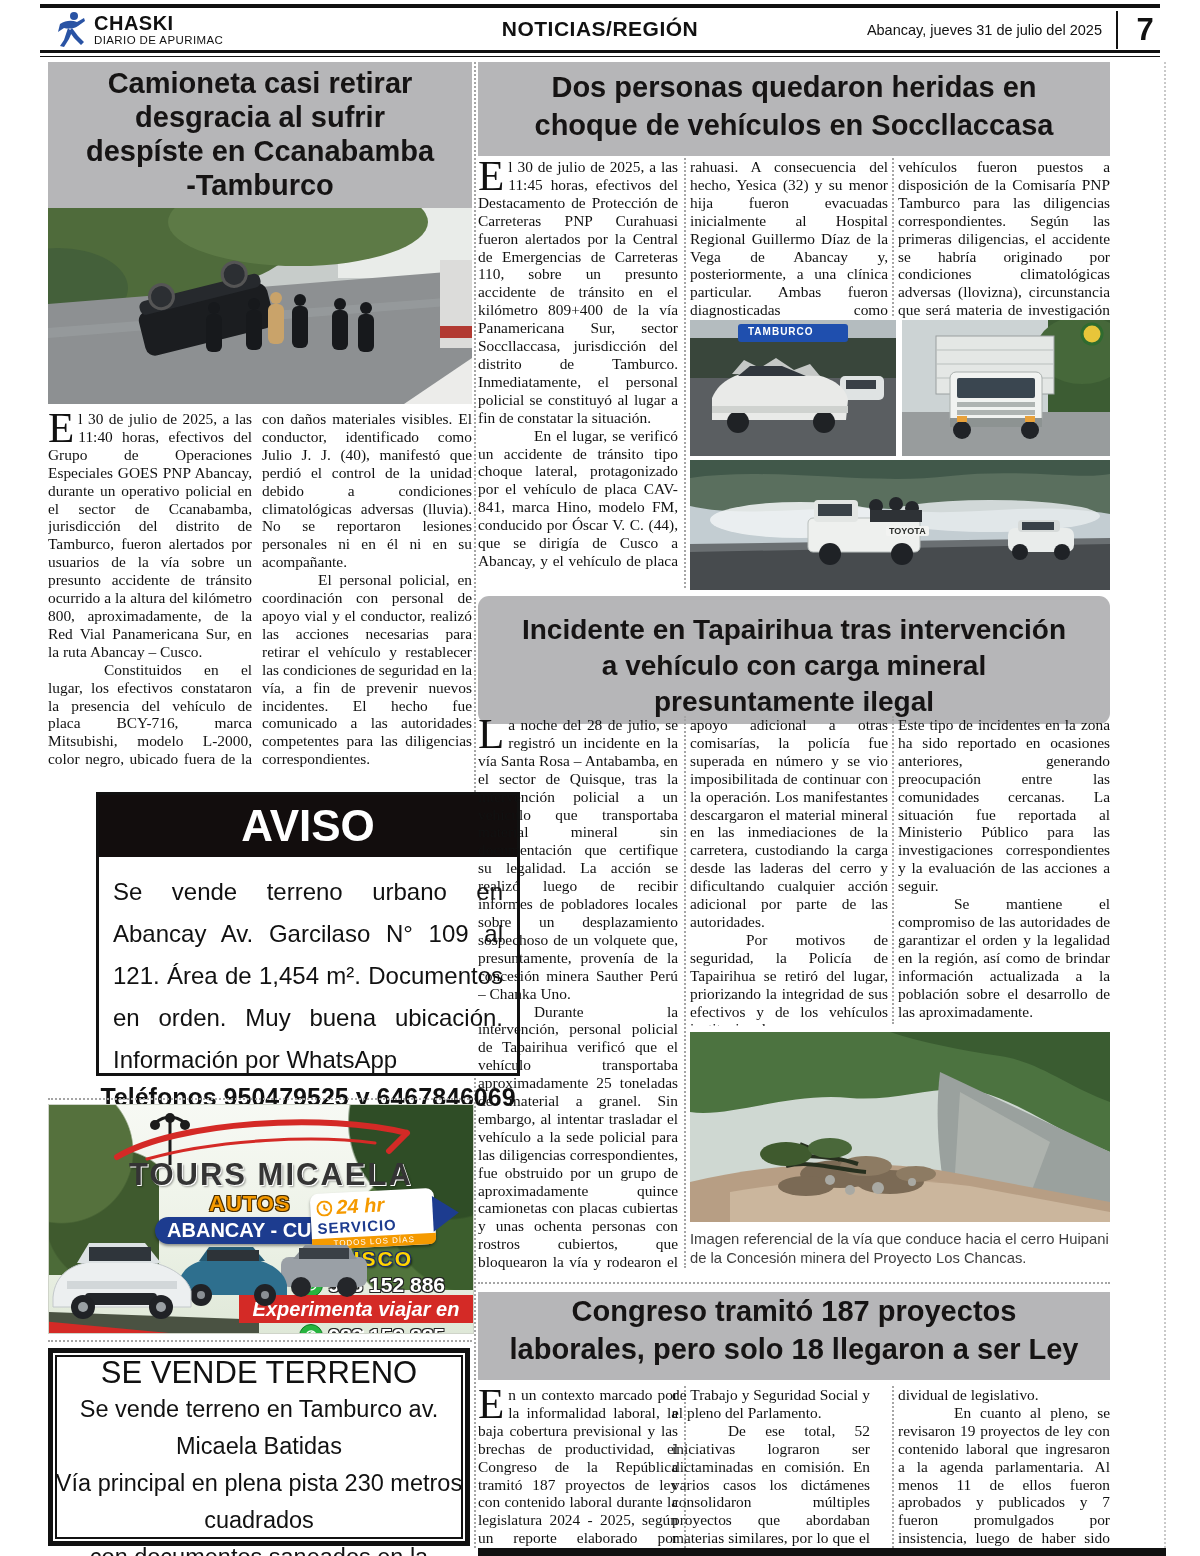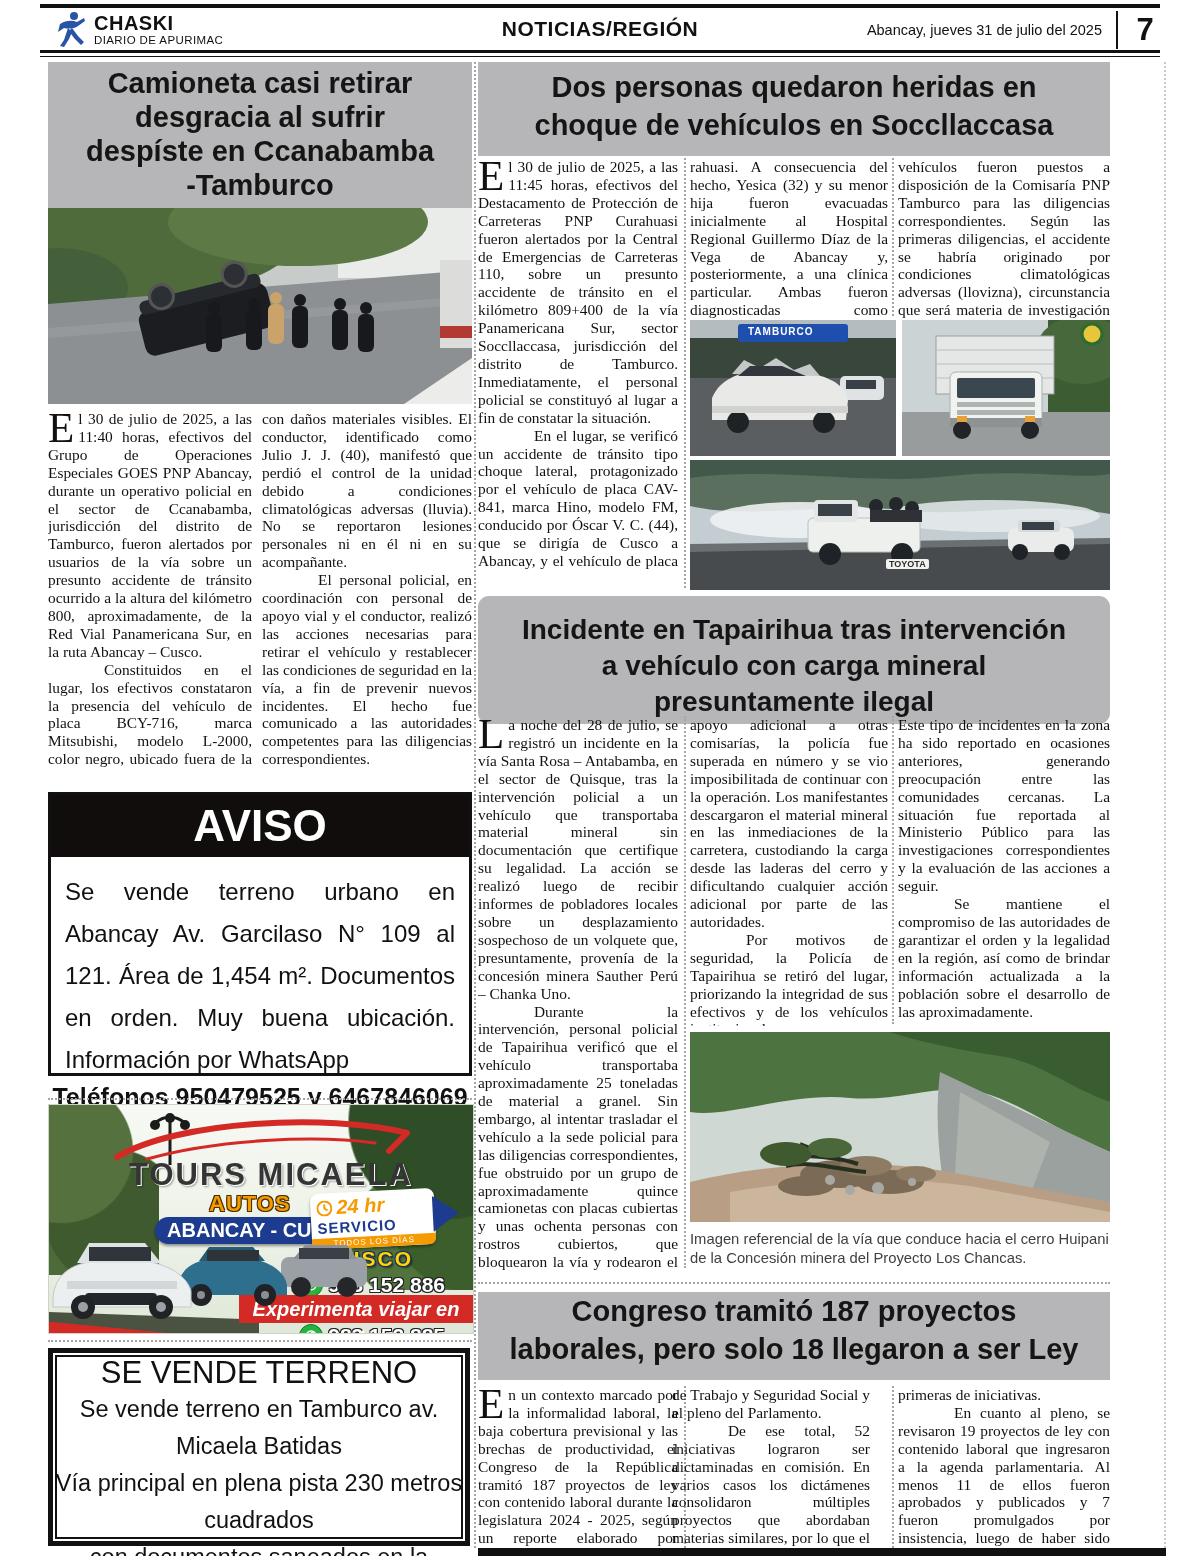--- a/index.html
+++ b/index.html
@@ -22,21 +22,21 @@
   .body-col p{margin:0;}
   .body-col p.ind{text-indent:56px;}
   .dropcap{float:left;font-size:43px;line-height:34px;padding:1px 4px 0 0;font-family:"Liberation Serif",serif;}
   .vdot{position:absolute;width:0;border-left:2px dotted #a5a5a5;}
   .hdot{position:absolute;height:0;border-top:2px dotted #a5a5a5;}
   .photo{position:absolute;overflow:hidden;background:#9aa;}
   .photo svg{display:block;width:100%;height:100%;}
   .photo-label{position:absolute;font-family:"Liberation Sans",sans-serif;font-weight:bold;color:#fff;}
   .caption{position:absolute;font-family:"Liberation Sans",sans-serif;font-size:14.8px;line-height:19px;color:#404040;text-align:left;}
   
-  .aviso{position:absolute;border:3px solid #111;background:#fff;}
+  .aviso{position:absolute;border:3px solid #111;background:#fff;margin-left:48px;}
   .aviso-head{background:#120d0d;color:#fff;text-align:center;font-family:"Liberation Sans",sans-serif;font-weight:bold;font-size:44px;height:62px;line-height:62px;}
   .aviso-body{padding:14px 14px 0 14px;font-family:"Liberation Sans",sans-serif;font-size:24px;line-height:42px;text-align:justify;}
   .aviso-phones{text-align:center;font-family:"Liberation Sans",sans-serif;font-weight:bold;font-size:25px;margin-top:2px;}
   
   .ad{position:absolute;background:linear-gradient(180deg,#f7f9f4 0%,#edf2e7 55%,#dfe8d8 100%);overflow:hidden;border:1px solid #cfd4c9;}
   .ad .green-left{position:absolute;left:-40px;top:-20px;width:150px;height:190px;background:radial-gradient(circle at 35% 35%,#55713d 0 45%,transparent 46%),radial-gradient(circle at 70% 70%,#3f5a2e 0 40%,transparent 41%),radial-gradient(circle at 20% 80%,#4c6b38 0 42%,transparent 43%);}
   .ad .green-right{position:absolute;right:-30px;top:-25px;width:190px;height:210px;background:radial-gradient(circle at 70% 20%,#2f4d26 0 45%,transparent 46%),radial-gradient(circle at 85% 60%,#3c5e2d 0 42%,transparent 43%),radial-gradient(circle at 55% 75%,#51743c 0 35%,transparent 36%);}
   .ad-title{position:absolute;left:80px;top:52px;font-family:"Liberation Sans",sans-serif;font-weight:bold;font-size:31px;letter-spacing:2px;color:#343434;text-shadow:1px 1px 0 #fff,2px 2px 2px rgba(0,0,0,.35);white-space:nowrap;}
   .ad-autos{position:absolute;left:160px;top:86px;font-family:"Liberation Sans",sans-serif;font-weight:bold;font-size:22px;letter-spacing:1px;color:#f59a00;text-shadow:1px 1px 0 #4a2e00,-1px -1px 0 #4a2e00,1px -1px 0 #4a2e00,-1px 1px 0 #4a2e00;}
   .ad-route{position:absolute;left:106px;top:112px;width:212px;height:27px;line-height:27px;background:#1d3c8f;border-radius:14px;color:#fff;text-align:center;font-family:"Liberation Sans",sans-serif;font-weight:bold;font-size:20px;box-shadow:0 2px 3px rgba(0,0,0,.4);}
@@ -318,21 +318,21 @@
         <rect x="180" y="50" width="52" height="12" fill="#2e3236"></rect>
         <circle cx="140" cy="94" r="11" fill="#1f2226"></circle>
           <circle cx="212" cy="94" r="11" fill="#1f2226"></circle>
       </g>
       <rect x="318" y="68" width="66" height="24" rx="7" fill="#e9eceb"></rect>
       <rect x="328" y="60" width="42" height="12" rx="4" fill="#d6dad9"></rect>
       <rect x="332" y="62" width="32" height="8" fill="#384047"></rect>
       <circle cx="330" cy="92" r="8" fill="#1f2226"></circle>
         <circle cx="372" cy="92" r="8" fill="#1f2226"></circle>
     </svg>
-    <div class="photo-label" style="left:196px;top:66px;font-size:9px;color:#2a2d2a;background:#f2f3f1;padding:0 3px;border-radius:2px;margin-top:33px;">TOYOTA</div>
+    <div class="photo-label" style="left:196px;top:66px;font-size:9px;color:#2a2d2a;background:#f2f3f1;padding:0 3px;border-radius:2px;">TOYOTA</div>
   </div>
 
   <div class="headline-box" style="left:478px;top:596px;width:632px;height:112px;font-size:28px;line-height:36px;padding-top:16px;border-radius:11px;">
     <div>Incidente en Tapairihua tras intervención</div>
     <div>a vehículo con carga mineral</div>
     <div>presuntamente ilegal</div>
   </div>
 
   <div class="vdot" style="left:684px;top:716px;height:552px;"></div>
   <div class="vdot" style="left:892px;top:716px;height:308px;"></div>
@@ -397,18 +397,18 @@
   <div class="vdot" style="left:892px;top:1386px;height:162px;"></div>
 
   <div class="body-col" style="left:478px;top:1386px;width:200px;height:164px;">
     <p><span class="dropcap">E</span><span>n un contexto marcado por la informalidad laboral, la baja cobertura previsional y las brechas de productividad, el Congreso de la República tramitó 187 proyectos de ley con contenido laboral durante la legislatura 2024 - 2025, según un reporte elaborado por Horizonte Laboral, que analiza el trabajo realizado por la Comisión</span></p>
   </div>
   <div class="body-col" style="left:672px;top:1386px;width:198px;height:164px;">
     <p>de Trabajo y Seguridad Social y el pleno del Parlamento.</p>
     <p class="ind">De ese total, 52 iniciativas lograron ser dictaminadas en comisión. En varios casos los dictámenes consolidaron múltiples proyectos que abordaban materias similares, por lo que el avance legislativo se contabilizó por grupo temático más que por número in-</p>
   </div>
   <div class="body-col" style="left:898px;top:1386px;width:212px;height:164px;">
-    <p>primeras de iniciativas.</p>
+    <p>dividual de legislativo.</p>
     <p class="ind">En cuanto al pleno, se revisaron 19 proyectos de ley con contenido laboral que ingresaron a la agenda parlamentaria. Al menos 11 de ellos fueron aprobados y publicados y 7 fueron promulgados por insistencia, luego de haber sido observados previamente por el Poder Ejecutivo. ( Gestión Pág. 17 )</p>
   </div>
 
   <div class="bottom-bar" style="left:478px;top:1548px;width:688px;height:8px;"></div>
 </div>
 
 </body></html>

